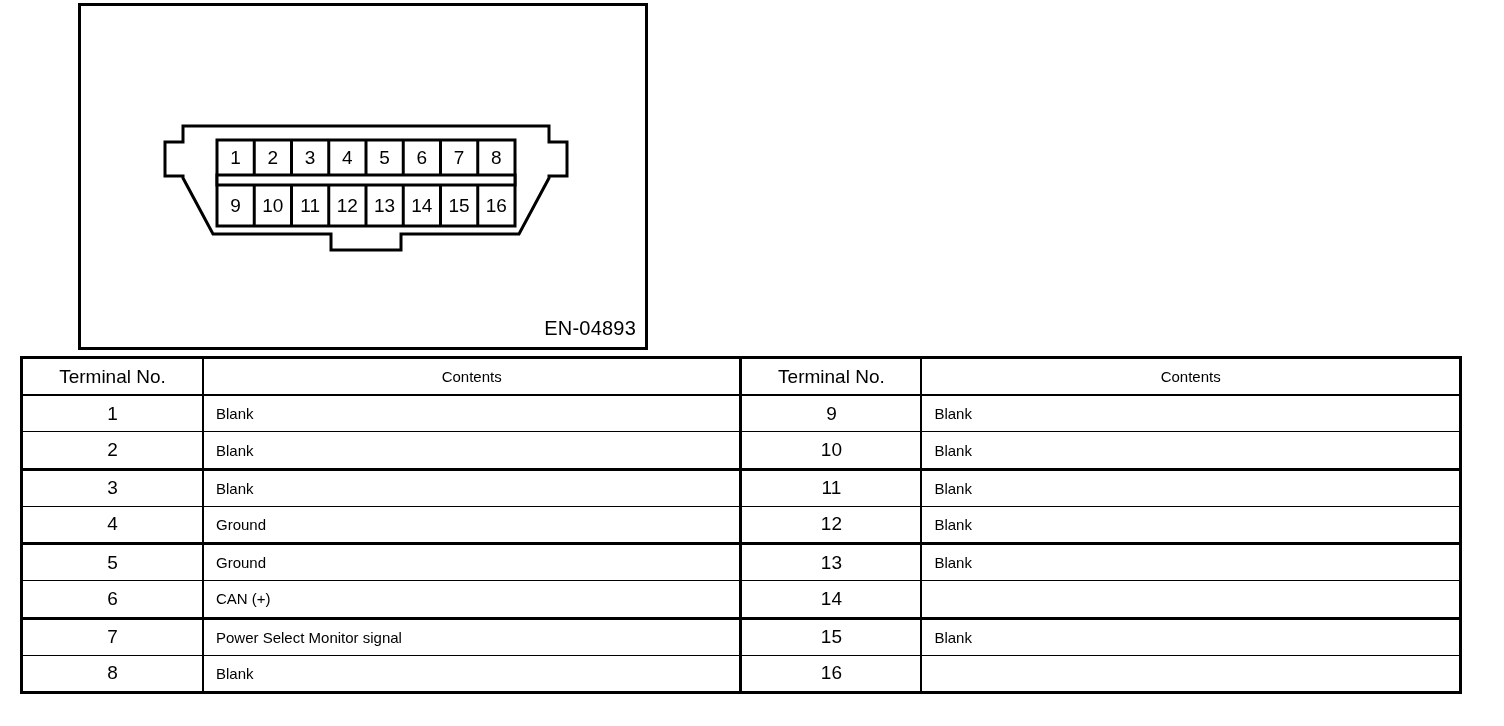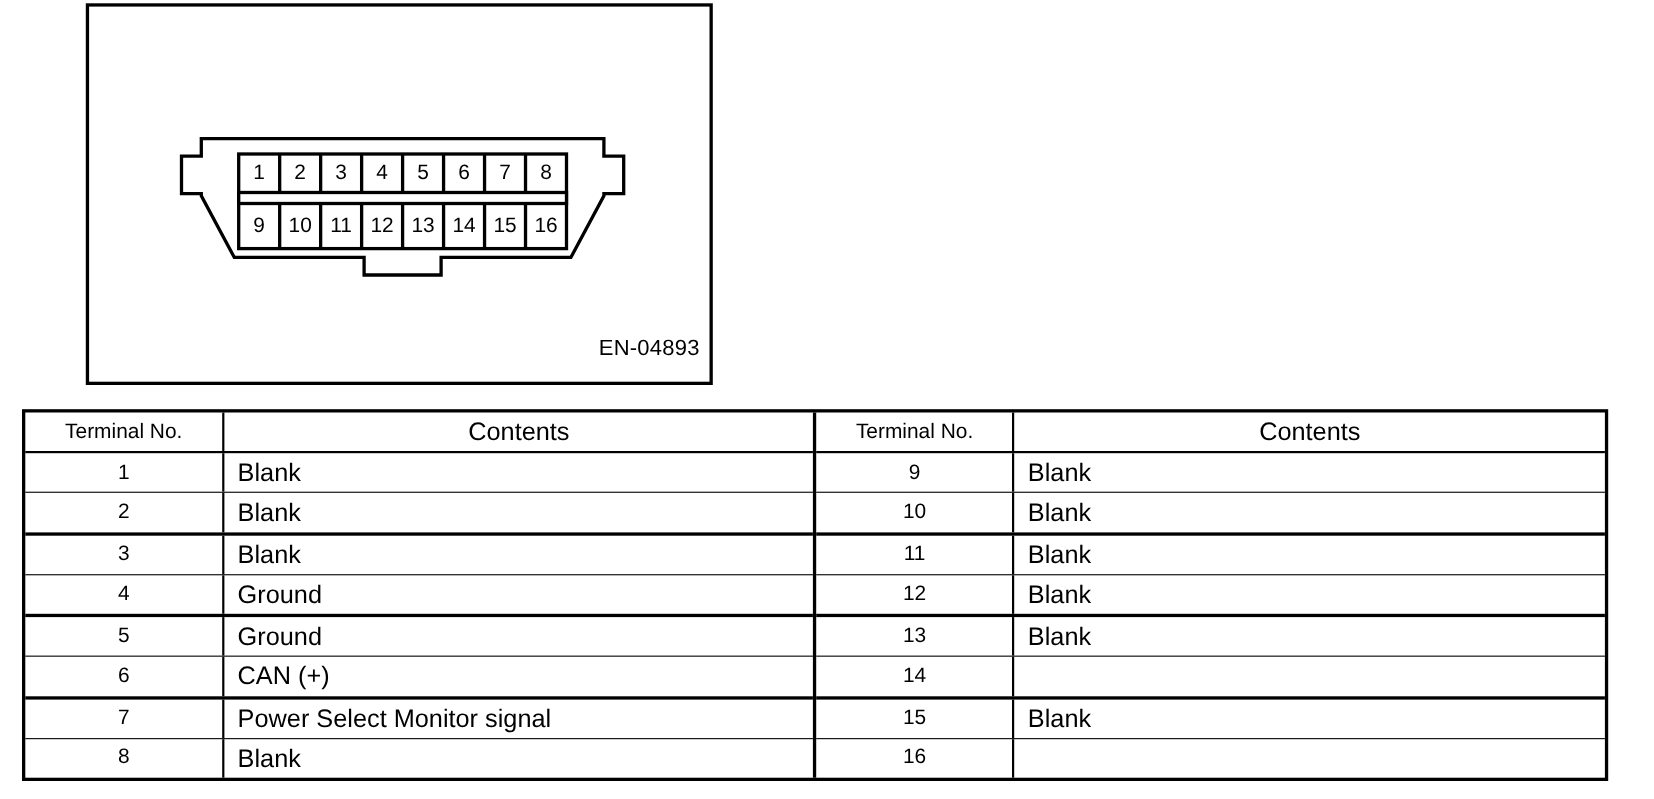--- a/index.html
+++ b/index.html
@@ -12,34 +12,34 @@
   
   #figure-frame{
     position:absolute;left:78px;top:3px;width:570px;height:347px;
     border:3px solid #000;box-sizing:border-box;background:#fff;
   }
   #connector-wrap{
     position:absolute;left:70px;top:110px;width:430px;height:160px;
   }
   #connector-svg{display:block;}
   #figure-code{
-    position:absolute;right:9px;bottom:18px;
+    position:absolute;right:9px;bottom:7px;
     font-size:20px;letter-spacing:.2px;white-space:nowrap;
   }
 
   
   .pin-label{
     position:absolute;font-size:19px;line-height:1;
     display:flex;align-items:center;justify-content:center;
     font-family:"Liberation Sans","DejaVu Sans",sans-serif;
   }
 
   
   #terminal-table{
-    position:absolute;left:20px;top:372px;width:1442px;height:338px;
+    position:absolute;left:20px;top:356px;width:1442px;height:338px;
     display:flex;
     border:3px solid #000;box-sizing:border-box;background:#fff;
   }
   .table-half{
     display:flex;flex-direction:column;height:100%;box-sizing:border-box;
   }
   #half-left{width:50.1%;border-right:3px solid #000;}
   #half-right{width:49.9%;}
 
   .trow{
@@ -53,21 +53,21 @@
     width:181px;flex:0 0 181px;box-sizing:border-box;
     border-right:2px solid #000;
     display:flex;align-items:center;justify-content:center;
     font-size:19px;
   }
   #half-right .cell-num{width:180px;flex:0 0 180px;}
 
   .cell-contents{
     flex:1 1 auto;box-sizing:border-box;
     display:flex;align-items:center;justify-content:flex-start;
-    padding-left:12px;font-size:23px;border-radius:14px;
+    padding-left:12px;font-size:15px;border-radius:14px;
   }
   .header .cell-contents{justify-content:center;padding-left:0;}
   .header{border-bottom-width:2px;}
 </style>
 </head>
 <body>
 
 <div id="figure-frame">
 
   <div id="connector-wrap">

